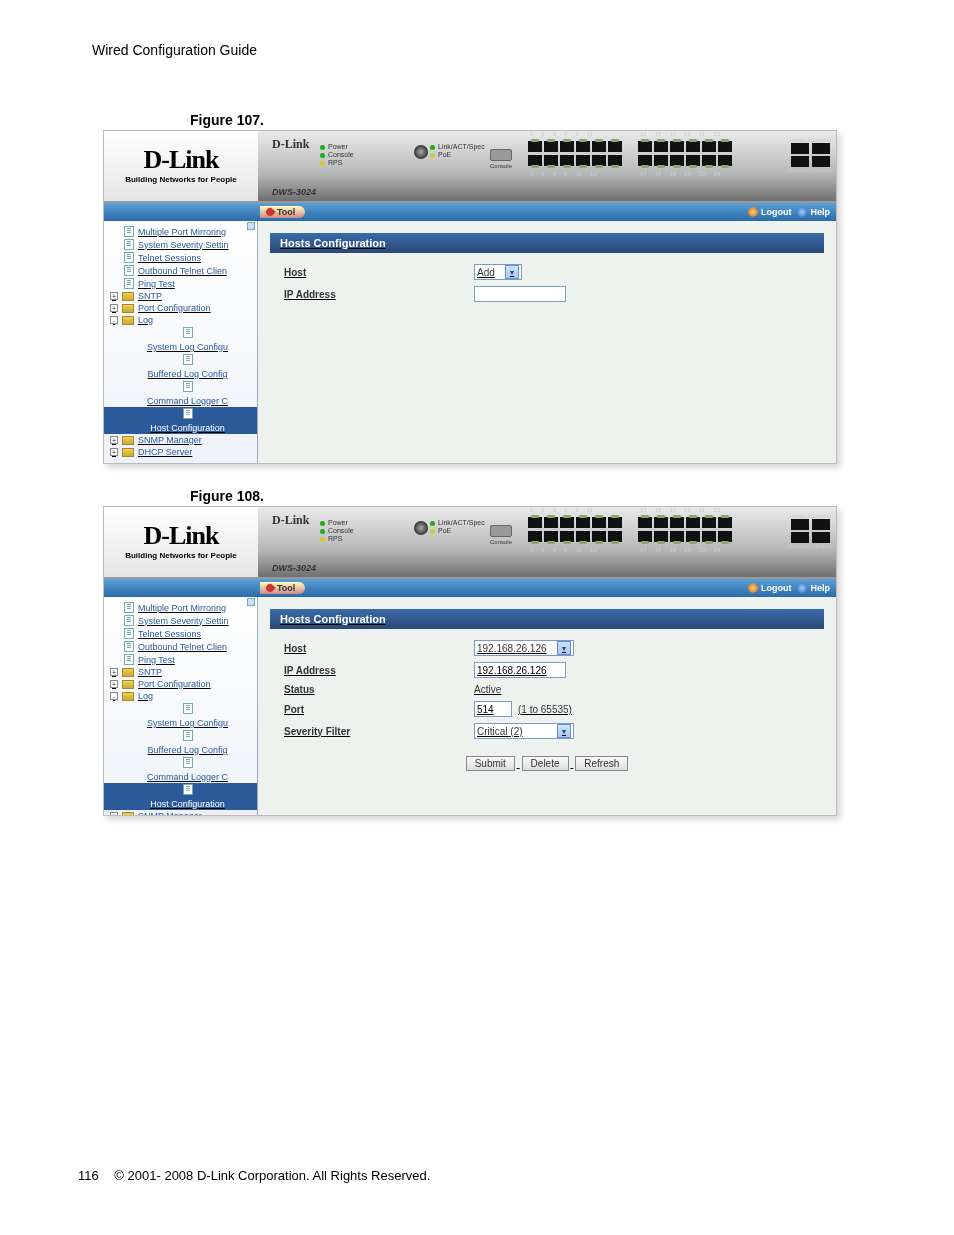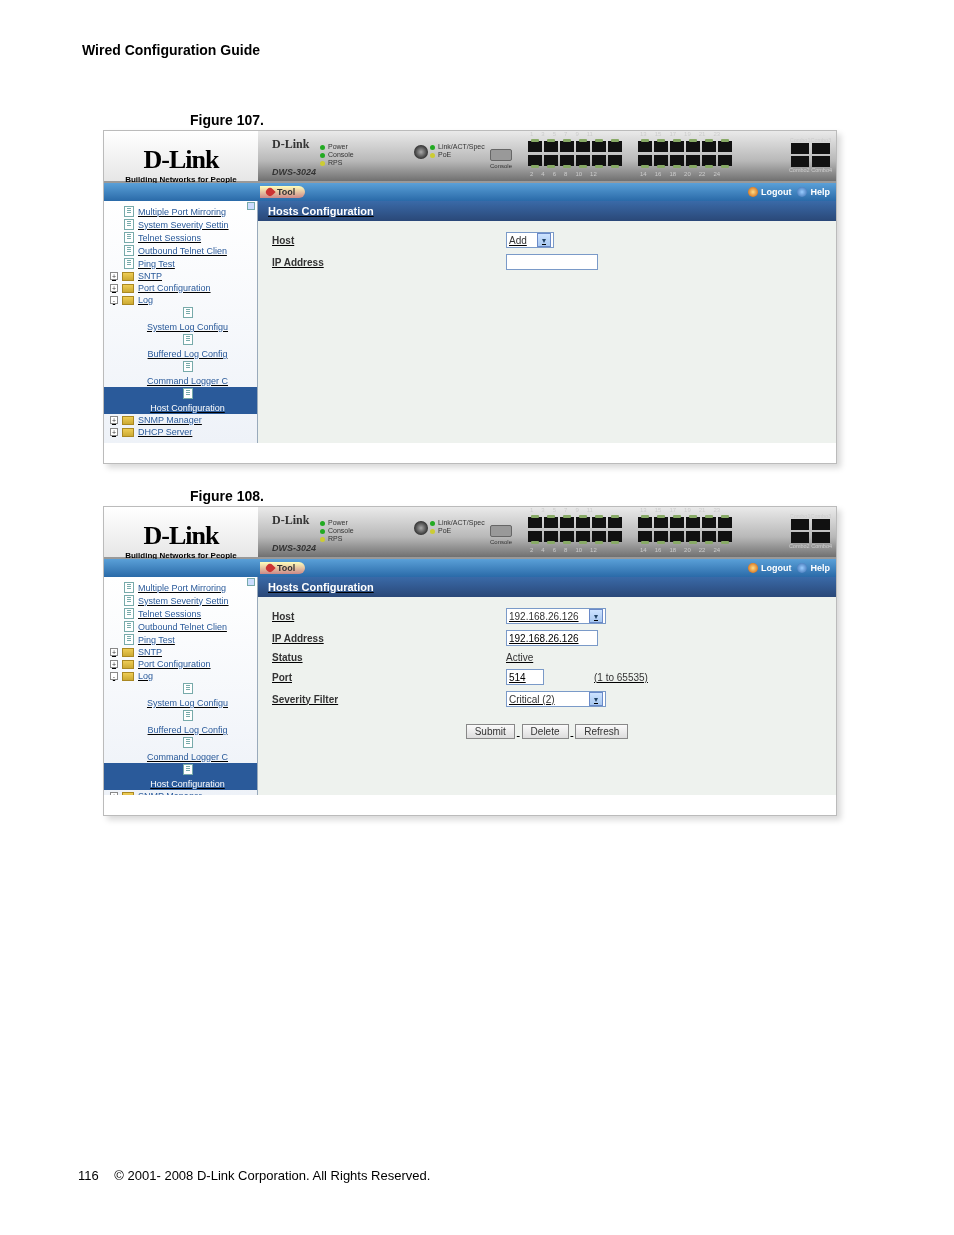--- a/index.html
+++ b/index.html
@@ -7,22 +7,22 @@
     width: 954px;
     height: 1235px;
     background: #fff;
     font-family: Arial, Helvetica, sans-serif;
     color: #000;
     position: relative;
   }
   .page-header {
     position: absolute;
     top: 42px;
-    left: 82px;
-    font-weight: bold;
+    left: 92px;
+    font-weight: normal;
     font-size: 14px;
   }
   .figure-caption {
     position: absolute;
     left: 190px;
     font-weight: bold;
     font-size: 14px;
   }
   .fig107cap { top: 112px; }
   .fig108cap { top: 488px; }
@@ -33,21 +33,21 @@
     width: 734px;
     border: 1px solid #bbb;
     box-shadow: 4px 4px 6px rgba(0,0,0,0.15);
     background: #fff;
     overflow: hidden;
   }
   .screenshot107 { top: 130px; height: 334px; }
   .screenshot108 { top: 506px; height: 310px; }
 
   .device-banner {
-    height: 52px;
+    height: 72px;
     background: #fff;
     display: flex;
     border-bottom: 2px solid #999;
   }
   .logo-area {
     width: 154px;
     text-align: center;
     padding-top: 14px;
     background: linear-gradient(#fff,#e6e6e6);
   }
@@ -153,30 +153,30 @@
   .doc-icon { width:10px;height:11px;background:#fff;border:1px solid #7aa;position:relative;}
   .doc-icon::after{content:"";position:absolute;top:1px;left:2px;right:2px;height:1px;background:#7aa;box-shadow:0 2px #7aa,0 4px #7aa;}
   .folder-icon { width:12px;height:9px;background:linear-gradient(#ec5,#ca3);border:1px solid #a82;}
 
   .content-panel {
     flex:1;
     background:#eef2ee;
     padding:0;
   }
   .panel-card {
-    margin:0;
+    margin:12px;
     background:#eef2ee;
   }
   .panel-title {
     background: linear-gradient(#3a6aa8,#2a4878);
     color:#fff; font-size:11px; font-weight:bold;
     padding:4px 10px;
   }
   .form-area { padding:8px 14px 16px; font-size:10px; color:#333; }
-  .form-row { display:flex; align-items:center; padding:3px 0;gap:44px; }
+  .form-row { display:flex; align-items:center; padding:3px 0; }
   .form-label { width:190px; font-weight:bold; }
   .text-input {
     width:92px; height:16px; border:1px solid #7a9ac8; background:#fff;
     font-size:10px; padding:0 2px;
   }
   .text-input.wide{width:92px;}
   .select-box {
     height:16px; border:1px solid #7a9ac8; background:#fff;
     display:inline-flex; align-items:center; font-size:10px;
     padding:0 2px;

